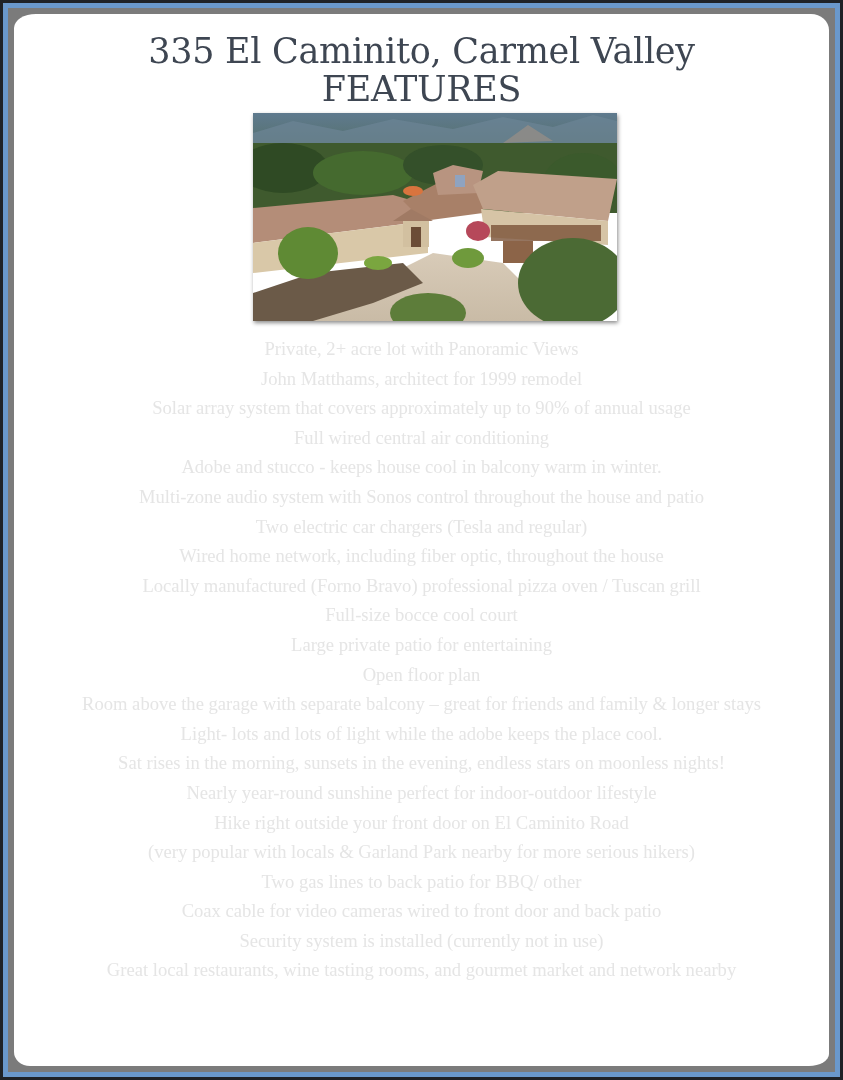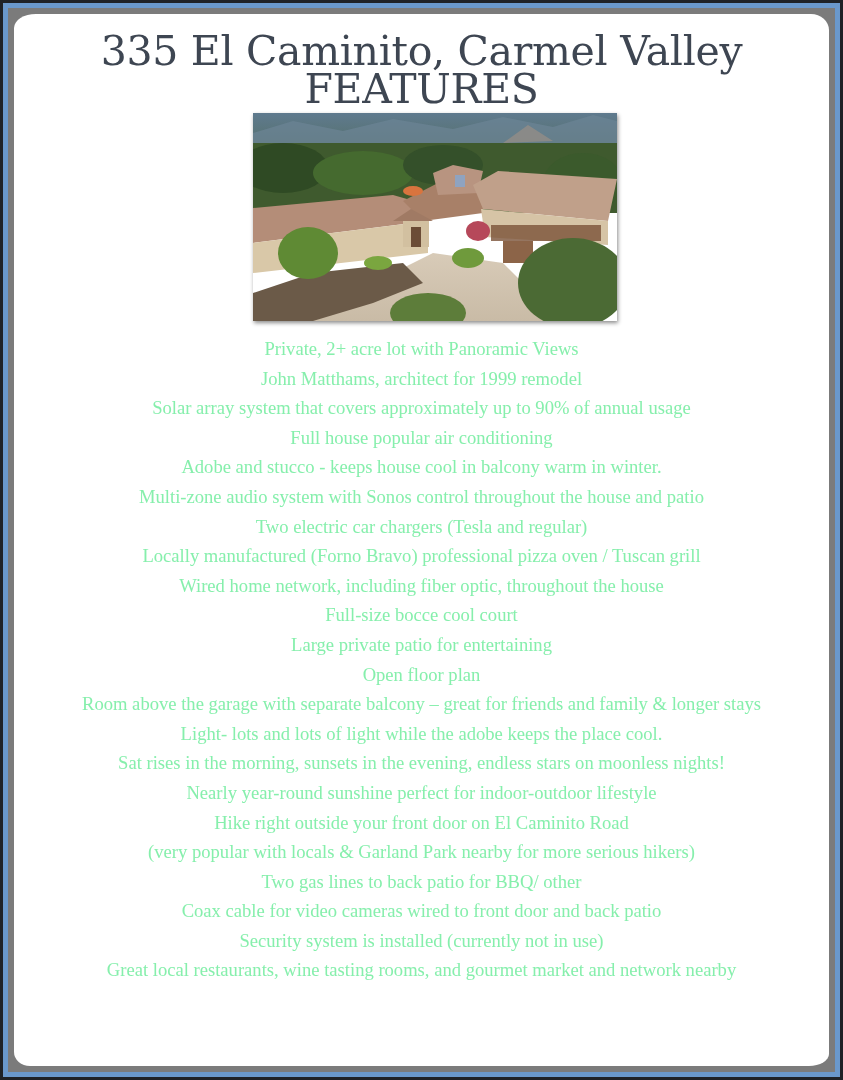--- a/index.html
+++ b/index.html
@@ -20,39 +20,39 @@
   .card {
     position: absolute; left: 14px; top: 14px; right: 14px; bottom: 14px;
     background: #ffffff;
     border-radius: 22px 18px 20px 16px / 14px 16px 12px 14px;
   }
   .title {
     position: absolute; left: 0; right: 0; top: 32px;
     text-align: center;
     font-family: "DejaVu Serif", serif;
     color: #3e4652;
-    font-size: 41px;
+    font-size: 35px;
     line-height: 38px;
     letter-spacing: -0.3px;
   }
   .title .line { display: block; }
   .photo {
     position: absolute;
     left: 253px; top: 113px; width: 364px; height: 208px;
     box-shadow: 1px 2px 4px rgba(0,0,0,0.45);
     overflow: hidden;
   }
   .photo svg { display: block; width: 100%; height: 100%; }
   .features {
     position: absolute; left: 0; right: 0; top: 334px;
     margin: 0; padding: 0; list-style: none;
     text-align: center;
     font-family: "Liberation Serif", serif;
     font-size: 18.6px;
-    color: #86efac;
+    color: #e5e5e5;
   }
   .features li {
     height: 29.6px; line-height: 29.6px;
     white-space: nowrap;
   }
 </style>
 </head>
 <body>
 
 <div class="frame-blue"></div>
@@ -118,26 +118,26 @@
     <ellipse cx="175" cy="200" rx="38" ry="20" fill="#5d7d3a"></ellipse>
     <ellipse cx="215" cy="145" rx="16" ry="10" fill="#6f9a3c"></ellipse>
     <ellipse cx="125" cy="150" rx="14" ry="7" fill="#7aa63f"></ellipse>
   </svg>
 </div>
 
 <ul class="features">
   <li>Private, 2+ acre lot with Panoramic Views</li>
   <li>John Matthams, architect for 1999 remodel</li>
   <li>Solar array system that covers approximately up to 90% of annual usage</li>
-  <li>Full house popular air conditioning</li>
+  <li>Full wired central air conditioning</li>
   <li>Adobe and stucco - keeps house cool in balcony warm in winter.</li>
   <li>Multi-zone audio system with Sonos control throughout the house and patio</li>
   <li>Two electric car chargers (Tesla and regular)</li>
+  <li>Wired home network, including fiber optic, throughout the house</li>
   <li>Locally manufactured (Forno Bravo) professional pizza oven / Tuscan grill</li>
-  <li>Wired home network, including fiber optic, throughout the house</li>
   <li>Full-size bocce cool court</li>
   <li>Large private patio for entertaining</li>
   <li>Open floor plan</li>
   <li>Room above the garage with separate balcony – great for friends and family &amp; longer stays</li>
   <li>Light- lots and lots of light while the adobe keeps the place cool.</li>
   <li>Sat rises in the morning, sunsets in the evening, endless stars on moonless nights!</li>
   <li>Nearly year-round sunshine perfect for indoor-outdoor lifestyle</li>
   <li>Hike right outside your front door on El Caminito Road</li>
   <li>(very popular with locals &amp; Garland Park nearby for more serious hikers)</li>
   <li>Two gas lines to back patio for BBQ/ other</li>

